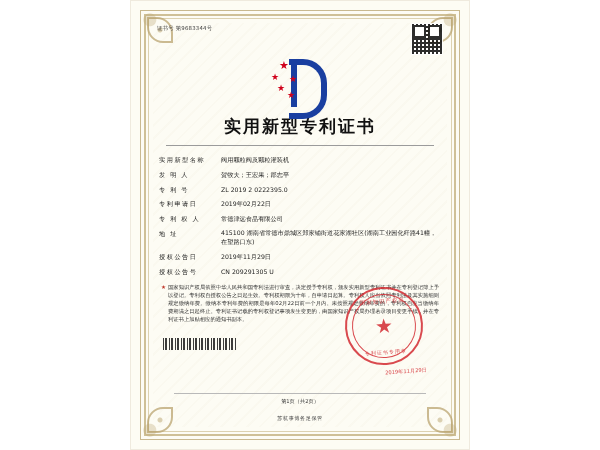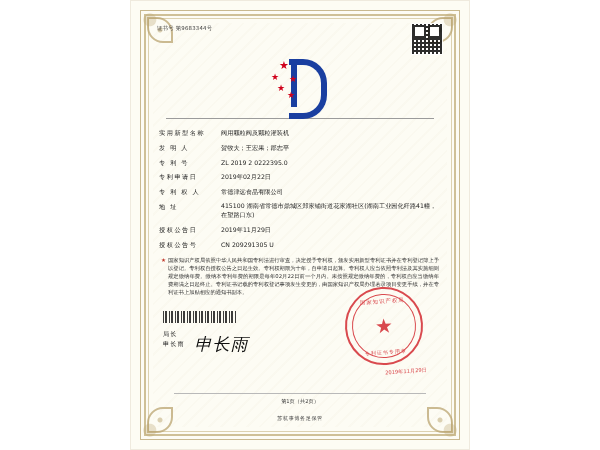--- a/index.html
+++ b/index.html
@@ -217,20 +217,21 @@
       <div class="emblem">
         <div class="emb-bar"></div>
         <div class="emb-d"></div>
         <span class="star s1">★</span>
         <span class="star s2">★</span>
         <span class="star s3">★</span>
         <span class="star s4">★</span>
         <span class="star s5">★</span>
       </div>
 
+      <div class="title">实用新型专利证书</div>
       <div class="title-rule"></div>
 
       <div class="fields">
         <div class="frow">
           <div class="flabel">实用新型名称</div>
           <div class="fvalue">阀用颗粒阀及颗粒灌装机</div>
         </div>
         <div class="frow">
           <div class="flabel">发 明 人</div>
           <div class="fvalue">贺牧夫；王宏果；郡志平</div>
@@ -261,27 +262,20 @@
         </div>
       </div>
 
       <div class="notice">
         <span class="mark">★</span>
         <span>国家知识产权局依照中华人民共和国专利法进行审查，决定授予专利权，颁发实用新型专利证书并在专利登记簿上予以登记。专利权自授权公告之日起生效。专利权期限为十年，自申请日起算。专利权人应当依照专利法及其实施细则规定缴纳年费。缴纳本专利年费的期限是每年02月22日前一个月内。未按照规定缴纳年费的，专利权自应当缴纳年费期满之日起终止。专利证书记载的专利权登记事项发生变更的，由国家知识产权局办理著录项目变更手续，并在专利证书上加贴相应的通知书副本。</span>
       </div>
 
       <div class="barcode"></div>
 
-      <div class="signature">
-        <div class="sig-labels">
-          <div>局长</div>
-          <div>申长雨</div>
-        </div>
-        <div class="sig-hand">申长雨</div>
-      </div>
 
       <div class="seal">
         <div class="seal-top">国家知识产权局</div>
         <div class="seal-star">★</div>
         <div class="seal-bottom">专利证书专用章</div>
       </div>
       <div class="seal-date">2019年11月29日</div>
 
       <div class="pagefoot">
         <div class="footrule"></div>

